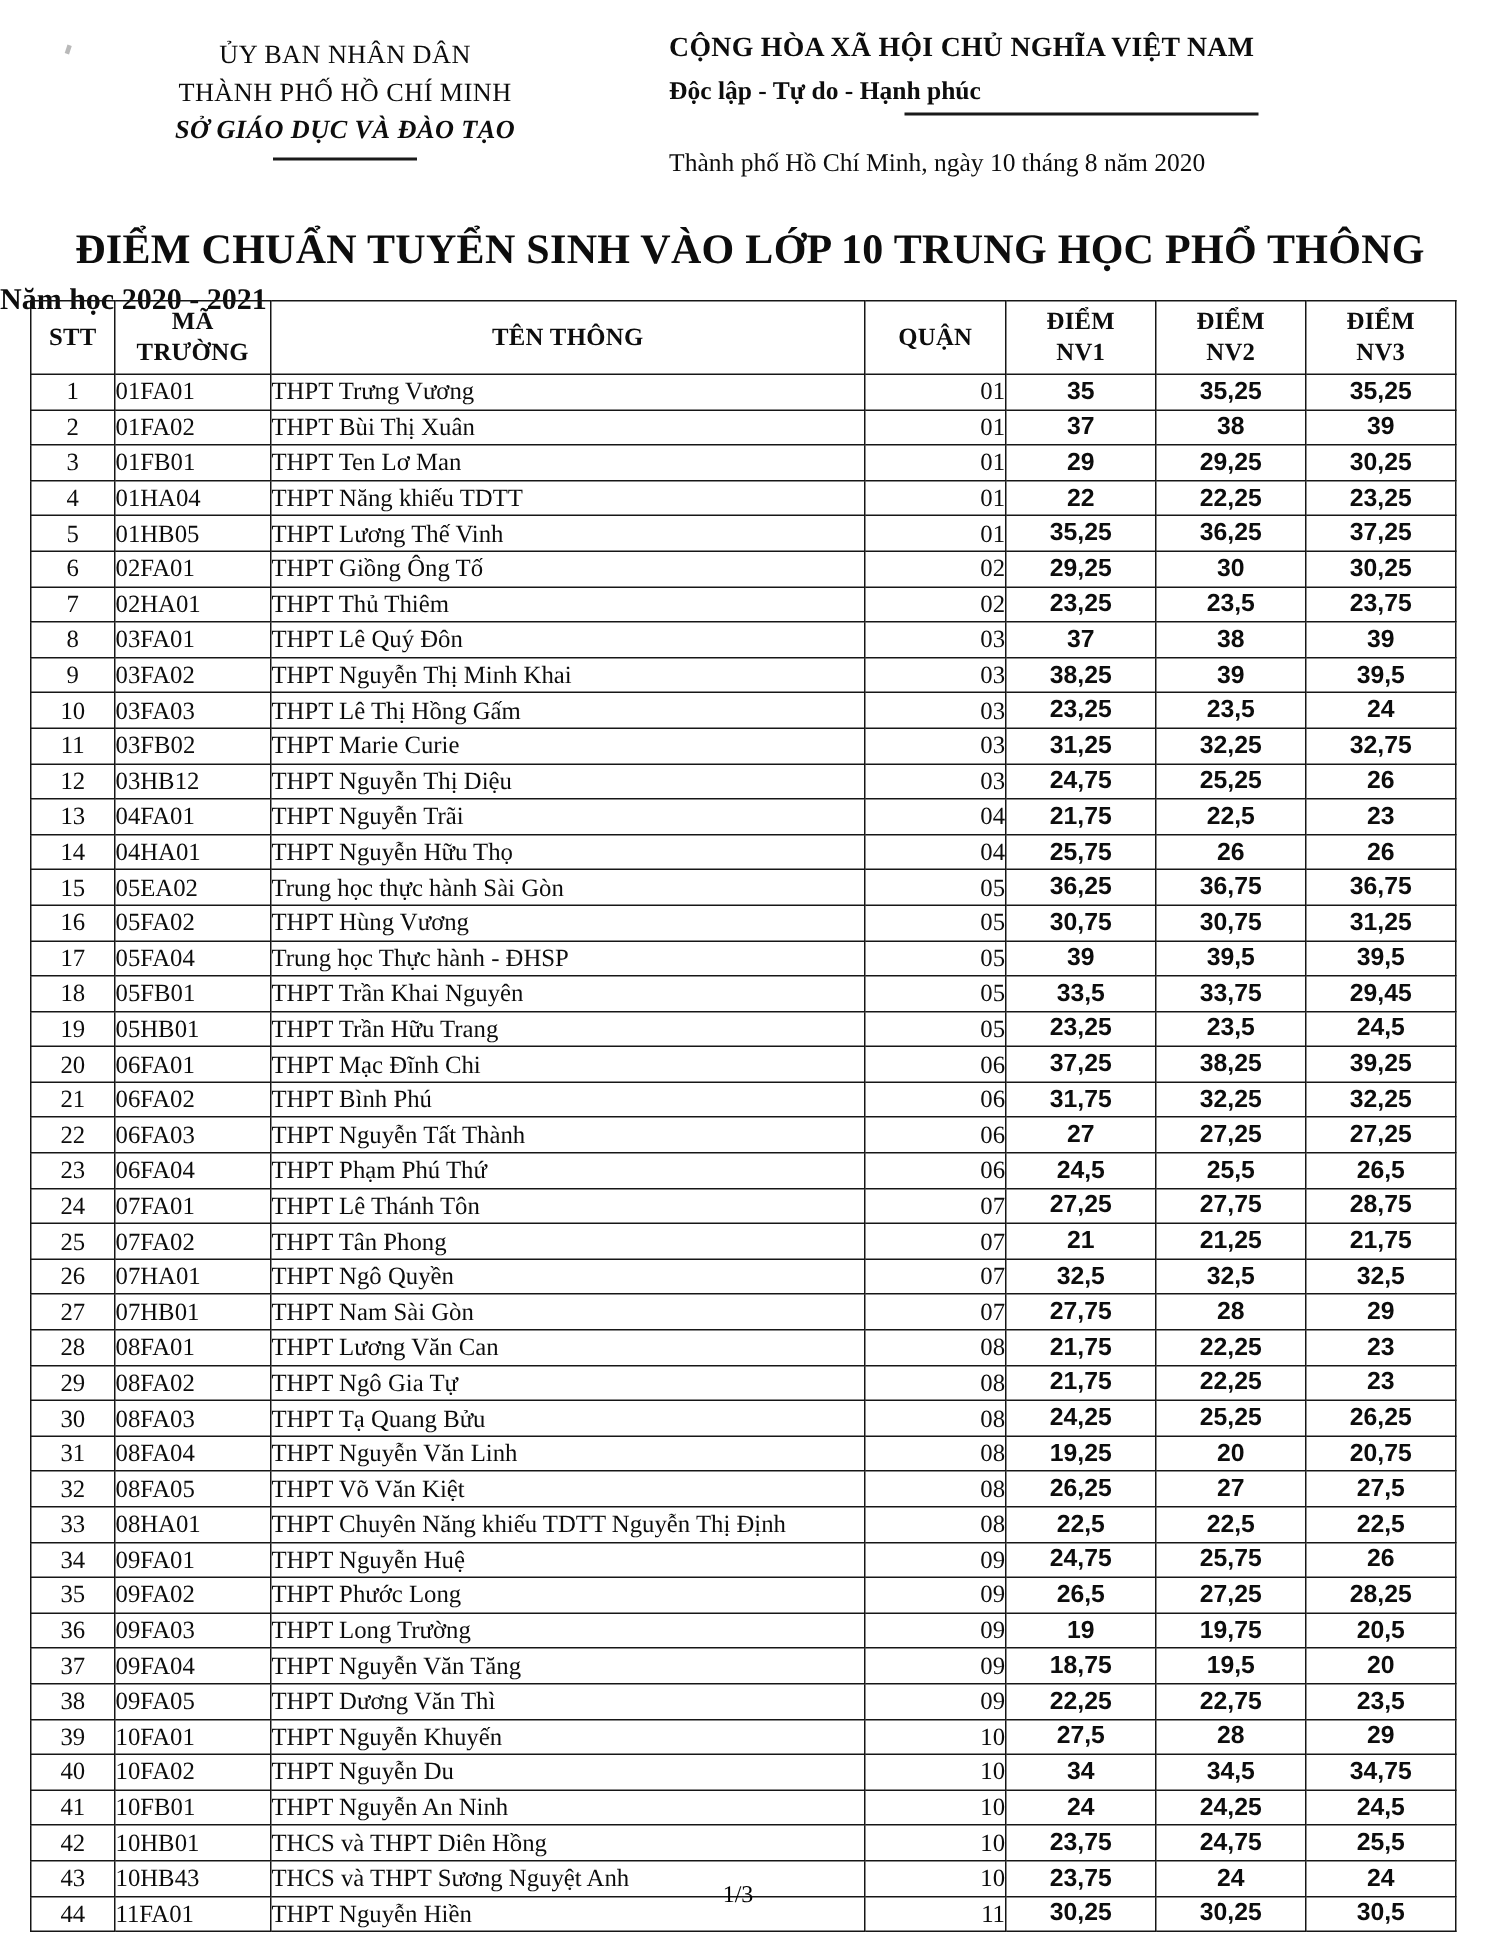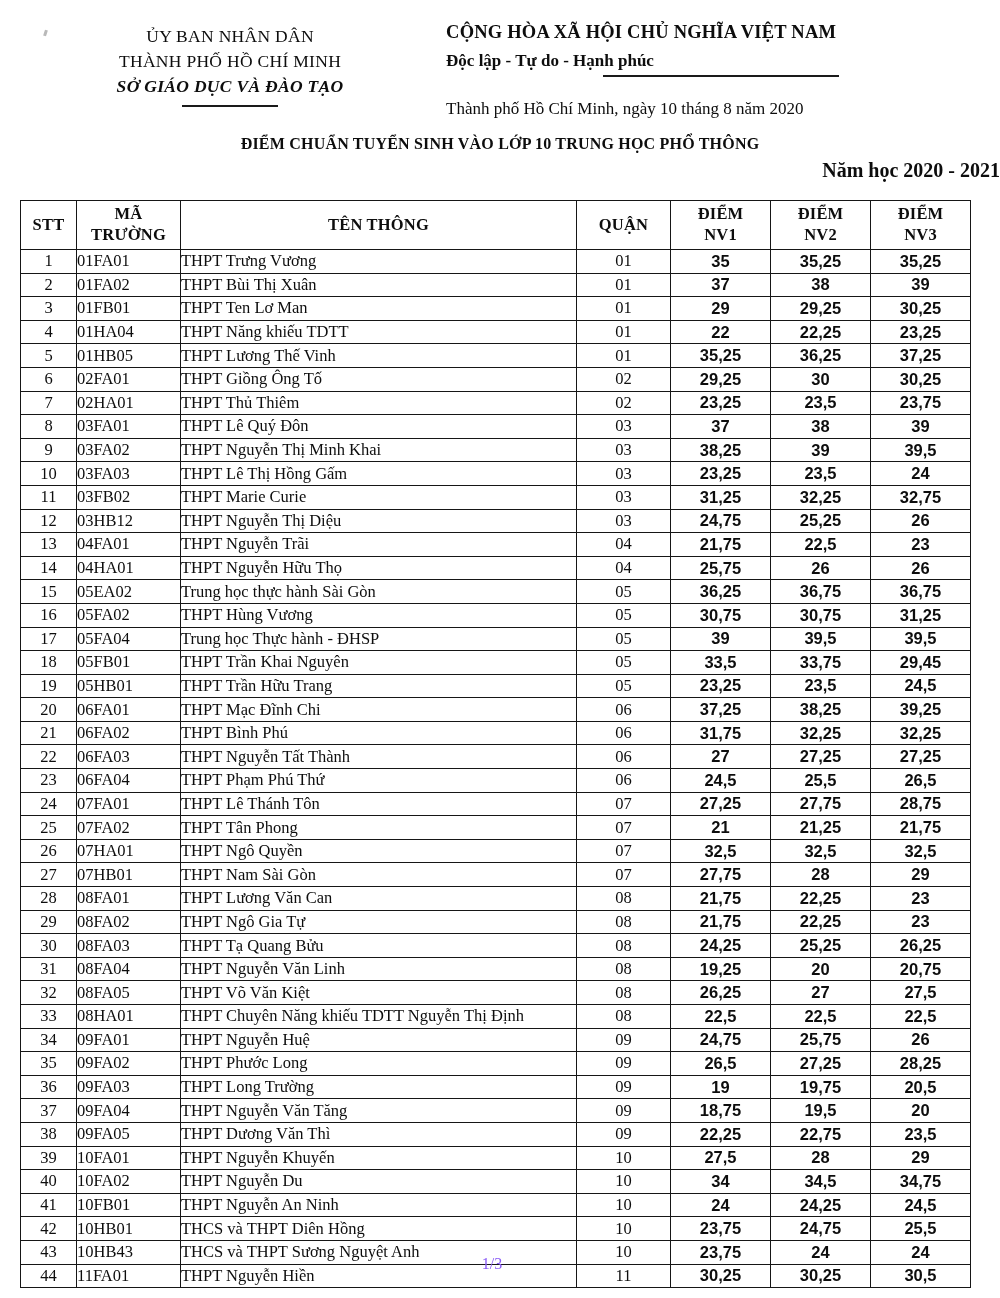--- a/index.html
+++ b/index.html
@@ -72,28 +72,28 @@
   }
   .date-line {
     font-size: 17px;
     margin-top: 22px;
     white-space: nowrap;
   }
 
   
   .doc-title {
     text-align: center;
-    font-size: 16px;
+    font-size: 28px;
     font-weight: bold;
     letter-spacing: 0.2px;
-    margin-top: 16px;
+    margin-top: 32px;
     white-space: nowrap;
   }
   .doc-subtitle {
-    text-align: right;
+    text-align: left;
     font-size: 20px;
     font-weight: bold;
     margin-top: 6px;
     white-space: nowrap;
   }
 
   
   .table-wrap {
     position: absolute;
     left: 20px;
@@ -140,39 +140,39 @@
     text-align: left;
     padding-left: 5px;
   }
   td.cell-name {
     text-align: left;
     padding-left: 6px;
     white-space: nowrap;
     overflow: hidden;
   }
   td.cell-district {
-    text-align: center;
+    text-align: right;
   }
   td.cell-score {
     text-align: center;
     font-weight: bold;
     font-family: "Liberation Sans", "DejaVu Sans", sans-serif;
     font-size: 15px;
   }
 
   
   .page-marker {
     position: absolute;
     left: 0;
     right: 0;
     top: 1255px;
     text-align: center;
     font-size: 16px;
     font-family: "Liberation Serif", "DejaVu Serif", serif;
-    color: #8b5cf6;
+    color: #000000;
   }
   .page-marker span {
     display: inline-block;
     margin-left: -16px;
   }
 
   
   .speck {
     position: absolute;
     left: 44px;

